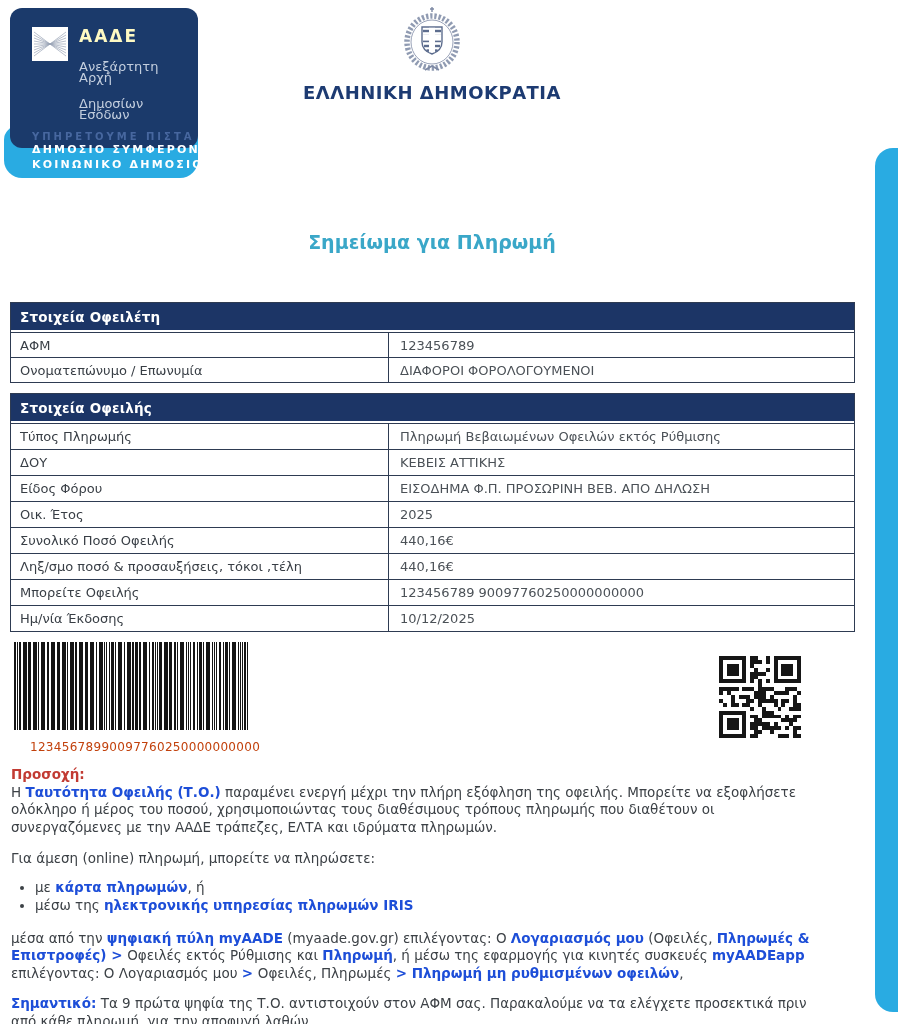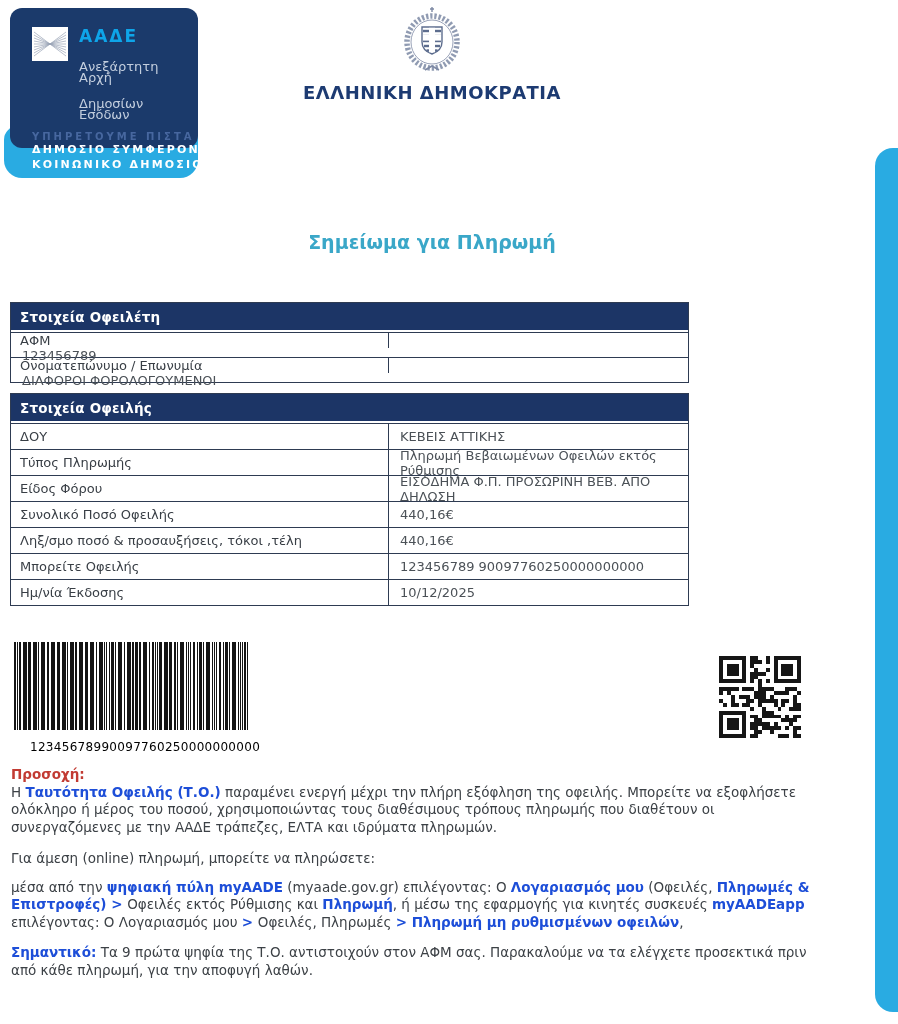--- a/index.html
+++ b/index.html
@@ -11,50 +11,50 @@
         font-family:"DejaVu Sans","Liberation Sans",sans-serif;color:var(--text);}
 
   
   .aade-badge{position:absolute;left:8px;top:8px;width:192px;height:166px;}
   .badge-blue-tab{position:absolute;left:-4px;top:118px;width:194px;height:52px;
         background:var(--lightblue);border-radius:14px 14px 18px 18px;}
   .badge-navy{position:absolute;left:2px;top:0;width:188px;height:140px;background:var(--navy-badge);
         border-radius:12px;box-sizing:border-box;padding:19px 10px 0 22px;}
   .badge-top{display:flex;gap:11px;align-items:flex-start;}
   .badge-icon{width:36px;height:34px;background:#fff;flex:none;}
-  .badge-acronym{font-size:17px;font-weight:bold;color:#0ea5e9;letter-spacing:2px;line-height:19px;}
+  .badge-acronym{font-size:17px;font-weight:bold;color:#fef9c3;letter-spacing:2px;line-height:19px;}
   .badge-sub{font-size:13px;color:#c3cede;line-height:10.5px;margin-top:16px;}
   .badge-motto1{margin-top:11px;font-size:10px;font-weight:bold;color:#47679f;letter-spacing:3px;white-space:nowrap;}
   .badge-motto{font-size:11px;font-weight:bold;color:#fff;letter-spacing:2.2px;line-height:15px;white-space:nowrap;}
 
   
   .republic{position:absolute;left:0;top:6px;width:100%;text-align:center;transform:translateX(-17px);}
   .emblem{display:block;margin:0 auto 8px auto;}
   .republic-name{font-size:18px;font-weight:bold;color:#1d3b72;letter-spacing:0.5px;}
 
   
   .doc-title{position:absolute;top:231px;left:0;width:100%;text-align:center;
         transform:translateX(-17px);font-size:19px;font-weight:bold;color:var(--teal);}
 
   
-  .tbl{position:absolute;left:10px;width:679px;border:1px solid var(--border);box-sizing:border-box;font-size:13px;}
+  .tbl{position:absolute;left:10px;width:845px;border:1px solid var(--border);box-sizing:border-box;font-size:13px;}
   .tbl-1{top:302px;}
   .tbl-2{top:393px;}
   .tbl-head{height:27px;background:var(--navy);color:#fff;font-weight:bold;display:flex;
         align-items:center;padding:0 9px;border-bottom:2px solid #fff;font-size:13.5px;letter-spacing:0.2px;}
   .tbl-row{display:flex;border-top:1px solid var(--border);}
-  .tbl-1 .tbl-row{height:24px;flex-direction:column;}
+  .tbl-1 .tbl-row{height:24px;}
   .tbl-2 .tbl-row{height:25px;}
   .cell-l{width:378px;flex:none;display:flex;align-items:center;padding:0 9px;
         border-right:1px solid var(--border);color:#383e45;box-sizing:border-box;}
   .cell-v{flex:1;display:flex;align-items:center;padding:0 11px;color:#4b5157;}
 
   
   .barcode-block{position:absolute;left:14px;top:642px;}
-  .barcode-label{font-size:12px;color:#000000;margin-top:2px;padding-left:16px;letter-spacing:0.3px;}
+  .barcode-label{font-size:12px;color:#c2410c;margin-top:2px;padding-left:16px;letter-spacing:0.3px;}
   .qr{position:absolute;left:719px;top:656px;line-height:0;}
 
   
   .side-bar{position:absolute;right:0;top:148px;width:23px;height:864px;
         background:var(--lightblue);border-radius:18px 0 0 18px;}
 
   
   .notes{position:absolute;left:11px;top:766px;width:806px;font-size:13.5px;line-height:17.5px;color:var(--text);}
   .notes b{color:#1d4ed8;}
   .attn{color:var(--red);font-weight:bold;}
@@ -133,30 +133,34 @@
     </div>
     <div class="tbl-row">
       <div class="cell-l">Ονοματεπώνυμο / Επωνυμία</div>
       <div class="cell-v">ΔΙΑΦΟΡΟΙ ΦΟΡΟΛΟΓΟΥΜΕΝΟΙ</div>
     </div>
   </div>
 
   <div class="tbl tbl-2">
     <div class="tbl-head">Στοιχεία Οφειλής</div>
     <div class="tbl-row">
+      <div class="cell-l">Τύπος Πληρωμής</div>
+      <div class="cell-v">Πληρωμή Βεβαιωμένων Οφειλών εκτός Ρύθμισης</div>
+    </div>
+    <div class="tbl-row">
       <div class="cell-l">ΔΟΥ</div>
       <div class="cell-v">ΚΕΒΕΙΣ ΑΤΤΙΚΗΣ</div>
     </div>
     <div class="tbl-row">
-      <div class="cell-l">Τύπος Πληρωμής</div>
-      <div class="cell-v">Πληρωμή Βεβαιωμένων Οφειλών εκτός Ρύθμισης</div>
-    </div>
-    <div class="tbl-row">
       <div class="cell-l">Είδος Φόρου</div>
       <div class="cell-v">ΕΙΣΟΔΗΜΑ Φ.Π. ΠΡΟΣΩΡΙΝΗ ΒΕΒ. ΑΠΟ ΔΗΛΩΣΗ</div>
+    </div>
+    <div class="tbl-row">
+      <div class="cell-l">Οικ. Έτος</div>
+      <div class="cell-v">2025</div>
     </div>
     <div class="tbl-row">
       <div class="cell-l">Συνολικό Ποσό Οφειλής</div>
       <div class="cell-v">440,16€</div>
     </div>
     <div class="tbl-row">
       <div class="cell-l">Ληξ/σμο ποσό &amp; προσαυξήσεις, τόκοι ,τέλη</div>
       <div class="cell-v">440,16€</div>
     </div>
     <div class="tbl-row">
@@ -470,17 +474,21 @@
         <rect x="20" y="20" width="1" height="1" fill="#161616"></rect>
       </svg>
   </div>
 
   <div class="side-bar"></div>
 
   <div class="notes">
     <div class="attn">Προσοχή:</div>
     <p class="note-p1"><span>Η </span><b>Ταυτότητα Οφειλής (Τ.Ο.)</b><span> παραμένει ενεργή μέχρι την πλήρη εξόφληση της οφειλής. Μπορείτε να εξοφλήσετε ολόκληρο ή μέρος του ποσού, χρησιμοποιώντας τους διαθέσιμους τρόπους πληρωμής που διαθέτουν οι συνεργαζόμενες με την ΑΑΔΕ τράπεζες, ΕΛΤΑ και ιδρύματα πληρωμών.</span></p>
     <p class="note-p2">Για άμεση (online) πληρωμή, μπορείτε να πληρώσετε:</p>
+    <ul class="bullets">
+      <li><span>με </span><b>κάρτα πληρωμών</b><span>, ή</span></li>
+      <li><span>μέσω της </span><b>ηλεκτρονικής υπηρεσίας πληρωμών IRIS</b></li>
+    </ul>
     <p class="note-p3"><span>μέσα από την </span><b>ψηφιακή πύλη myAADE</b><span> (myaade.gov.gr) επιλέγοντας: Ο </span><b>Λογαριασμός μου</b><span> (Οφειλές, </span><b>Πληρωμές &amp; Επιστροφές) &gt; </b><span>Οφειλές εκτός Ρύθμισης και </span><b>Πληρωμή</b><span>, ή μέσω της εφαρμογής για κινητές συσκευές </span><b>myAADEapp</b><span> επιλέγοντας: Ο Λογαριασμός μου </span><b>&gt; </b><span>Οφειλές, Πληρωμές </span><b>&gt; </b><b>Πληρωμή μη ρυθμισμένων οφειλών</b><span>,</span></p>
     <p class="note-p4"><b>Σημαντικό:</b><span> Τα 9 πρώτα ψηφία της Τ.Ο. αντιστοιχούν στον ΑΦΜ σας. Παρακαλούμε να τα ελέγχετε προσεκτικά πριν από κάθε πληρωμή, για την αποφυγή λαθών.</span></p>
   </div>
 
 </div>
 
 </body></html>

